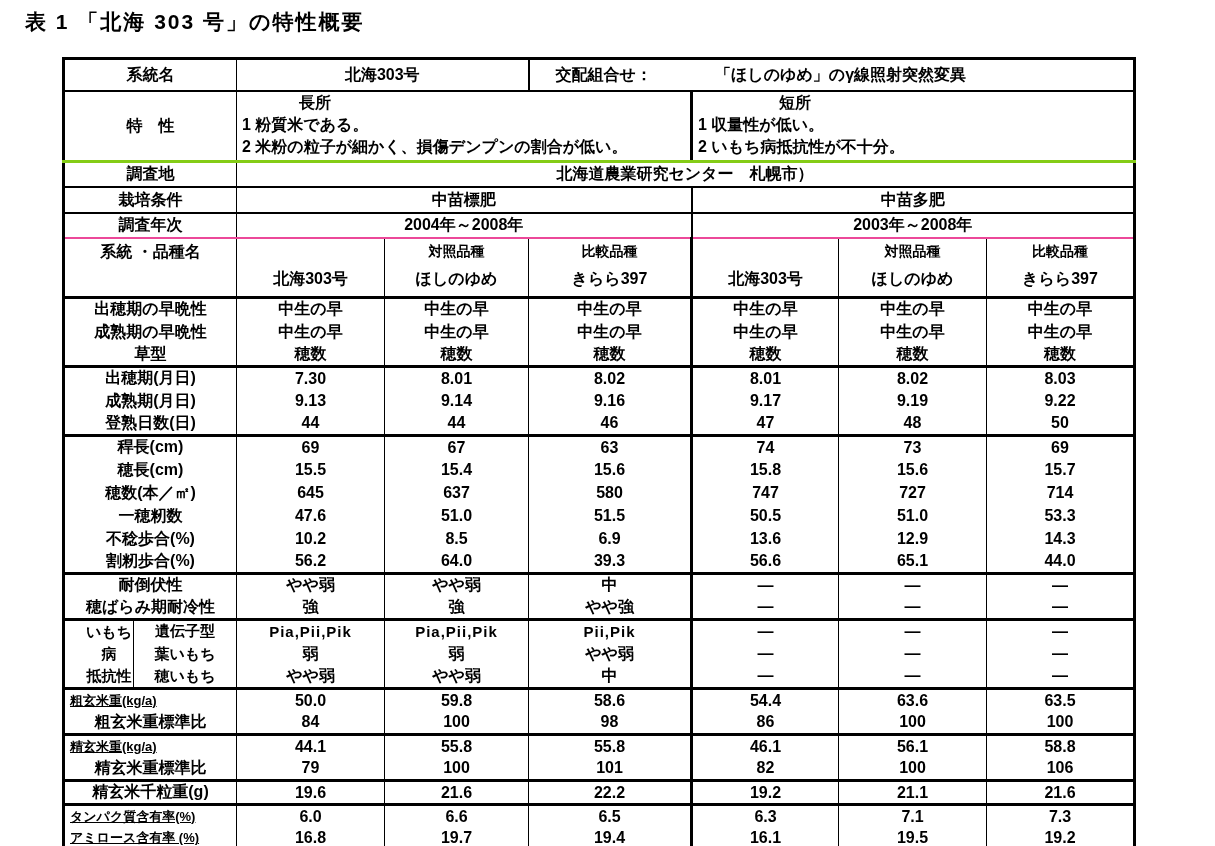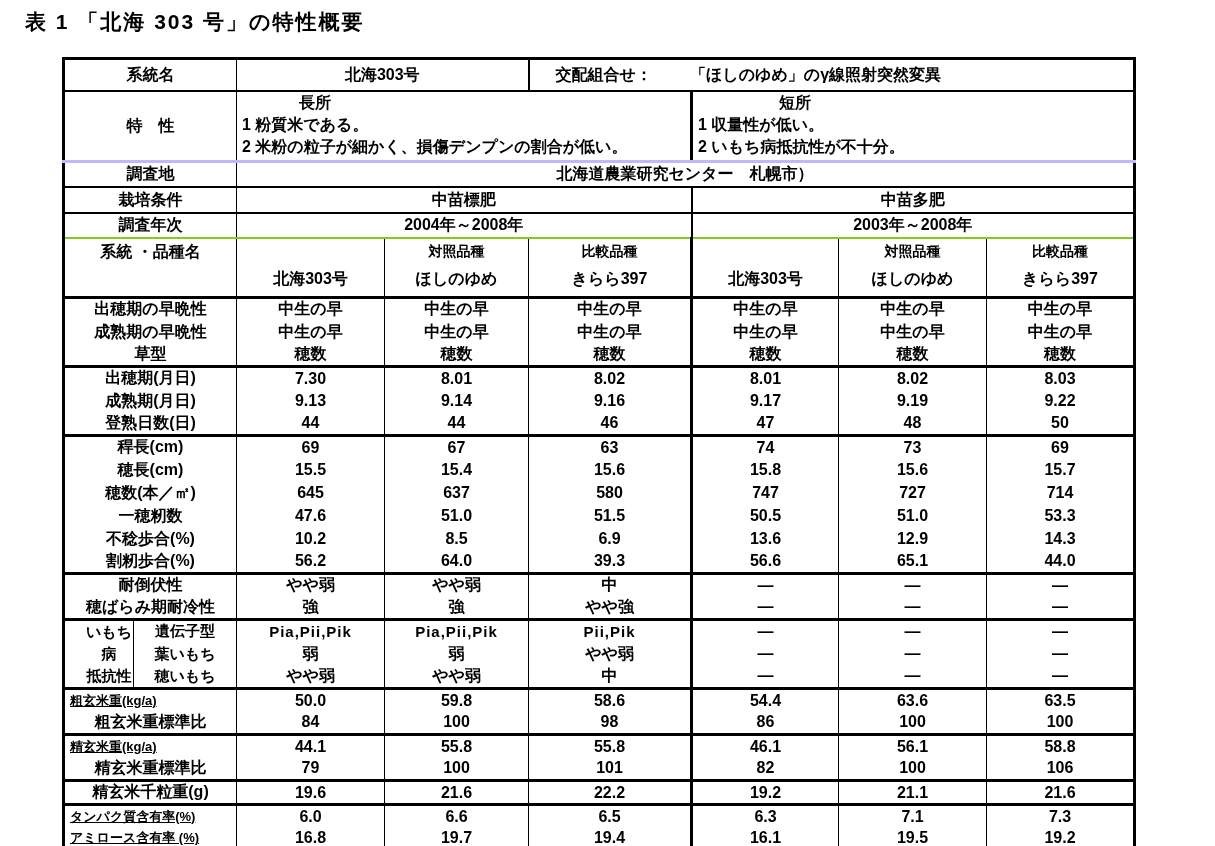--- a/index.html
+++ b/index.html
@@ -22,34 +22,34 @@
     overflow:hidden;white-space:nowrap;vertical-align:middle;
   }
   
   .vl{border-left:1px solid #000;}
   .vl2{border-left:2px solid #000;}
   .gdiv{border-left:3px solid #000;}
   
   .gt{border-top:3px solid #000;}
   
   tr.r1 td{border-bottom:2px solid #000;height:30px;}
-  tr.r2 td{border-bottom:3px solid #c4b5fd;height:68px;vertical-align:top;border-radius:11px;}
+  tr.r2 td{border-bottom:3px solid #84cc16;height:68px;vertical-align:top;border-radius:11px;}
   tr.r3 td{border-bottom:2px solid #000;height:23px;}
   tr.r4 td{border-bottom:2px solid #000;height:24px;}
-  tr.r5 td{border-bottom:2px solid #84cc16;height:23px;}
+  tr.r5 td{border-bottom:2px solid #ec4899;height:23px;}
   tr.r6 td{border-bottom:3px solid #000;height:54px;vertical-align:top;}
   tr.body-row{height:23px;}
   .lab{text-align:center;}
   .val{text-align:center;}
   .small{font-size:13px;text-align:left;padding-left:5px;text-decoration:underline;}
   .gen{letter-spacing:1px;font-size:15px;}
   .traits-cell div{line-height:22px;text-align:left;padding-left:5px;}
   .traits-title-s{padding-left:62px !important;}
   .traits-title-w{padding-left:86px !important;}
-  .cross-wrap{display:flex;align-items:center;gap:38px;padding-left:26px;height:30px;}
+  .cross-wrap{display:flex;align-items:center;gap:63px;padding-left:26px;height:30px;}
   .vcell{display:flex;flex-direction:column;height:54px;}
   .vrole{height:26px;display:flex;align-items:center;justify-content:center;font-size:14px;}
   .vname{height:28px;display:flex;align-items:center;justify-content:center;}
   .vlabel{padding-top:3px;}
   .blast-main div{line-height:22px;text-align:center;font-size:15px;padding-left:20px;}
   .sublab{border-left:1px solid #000;font-size:15px;text-align:center;}
   .mid{vertical-align:middle !important;}
 </style>
 </head>
 <body>

